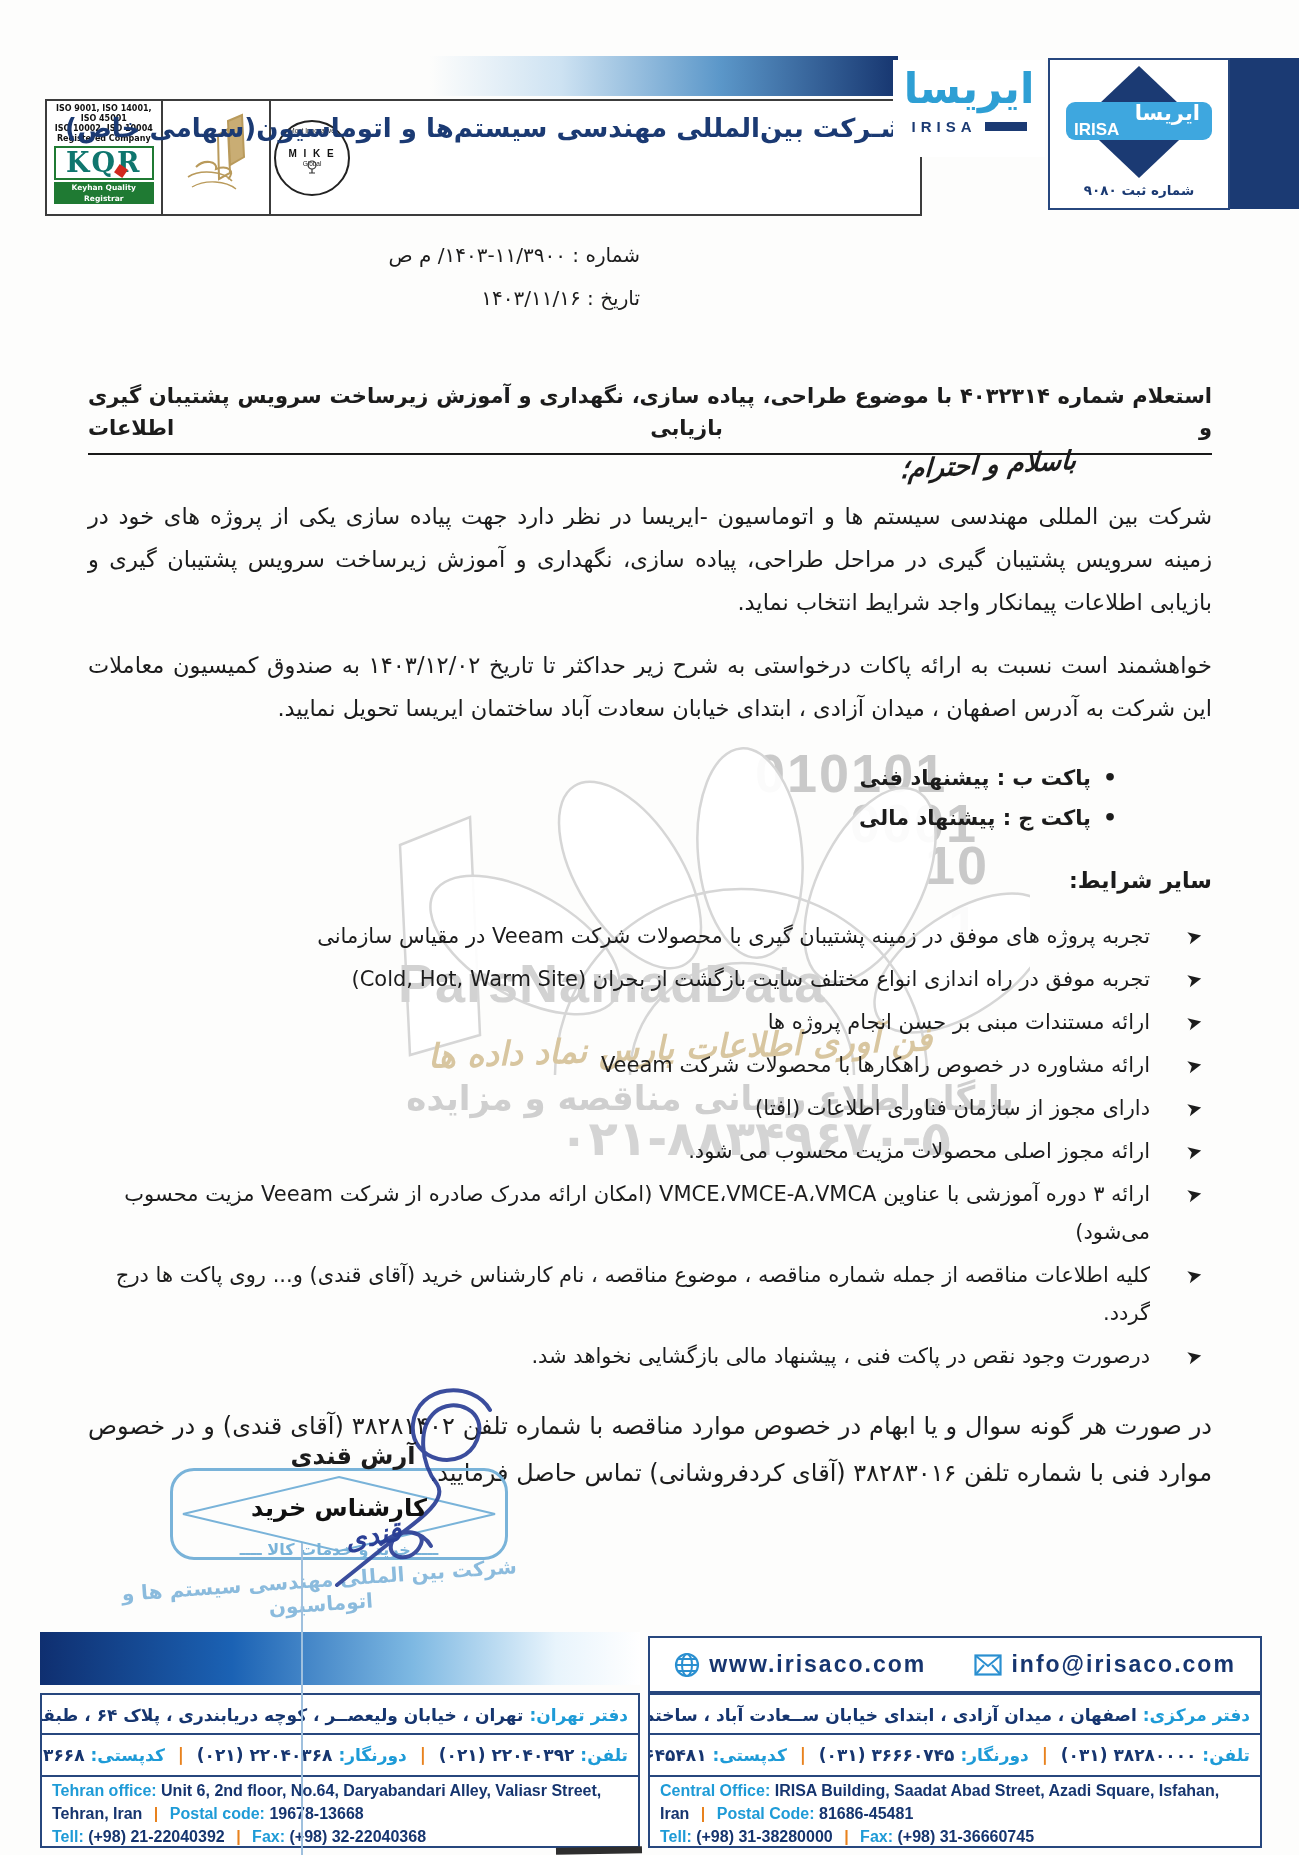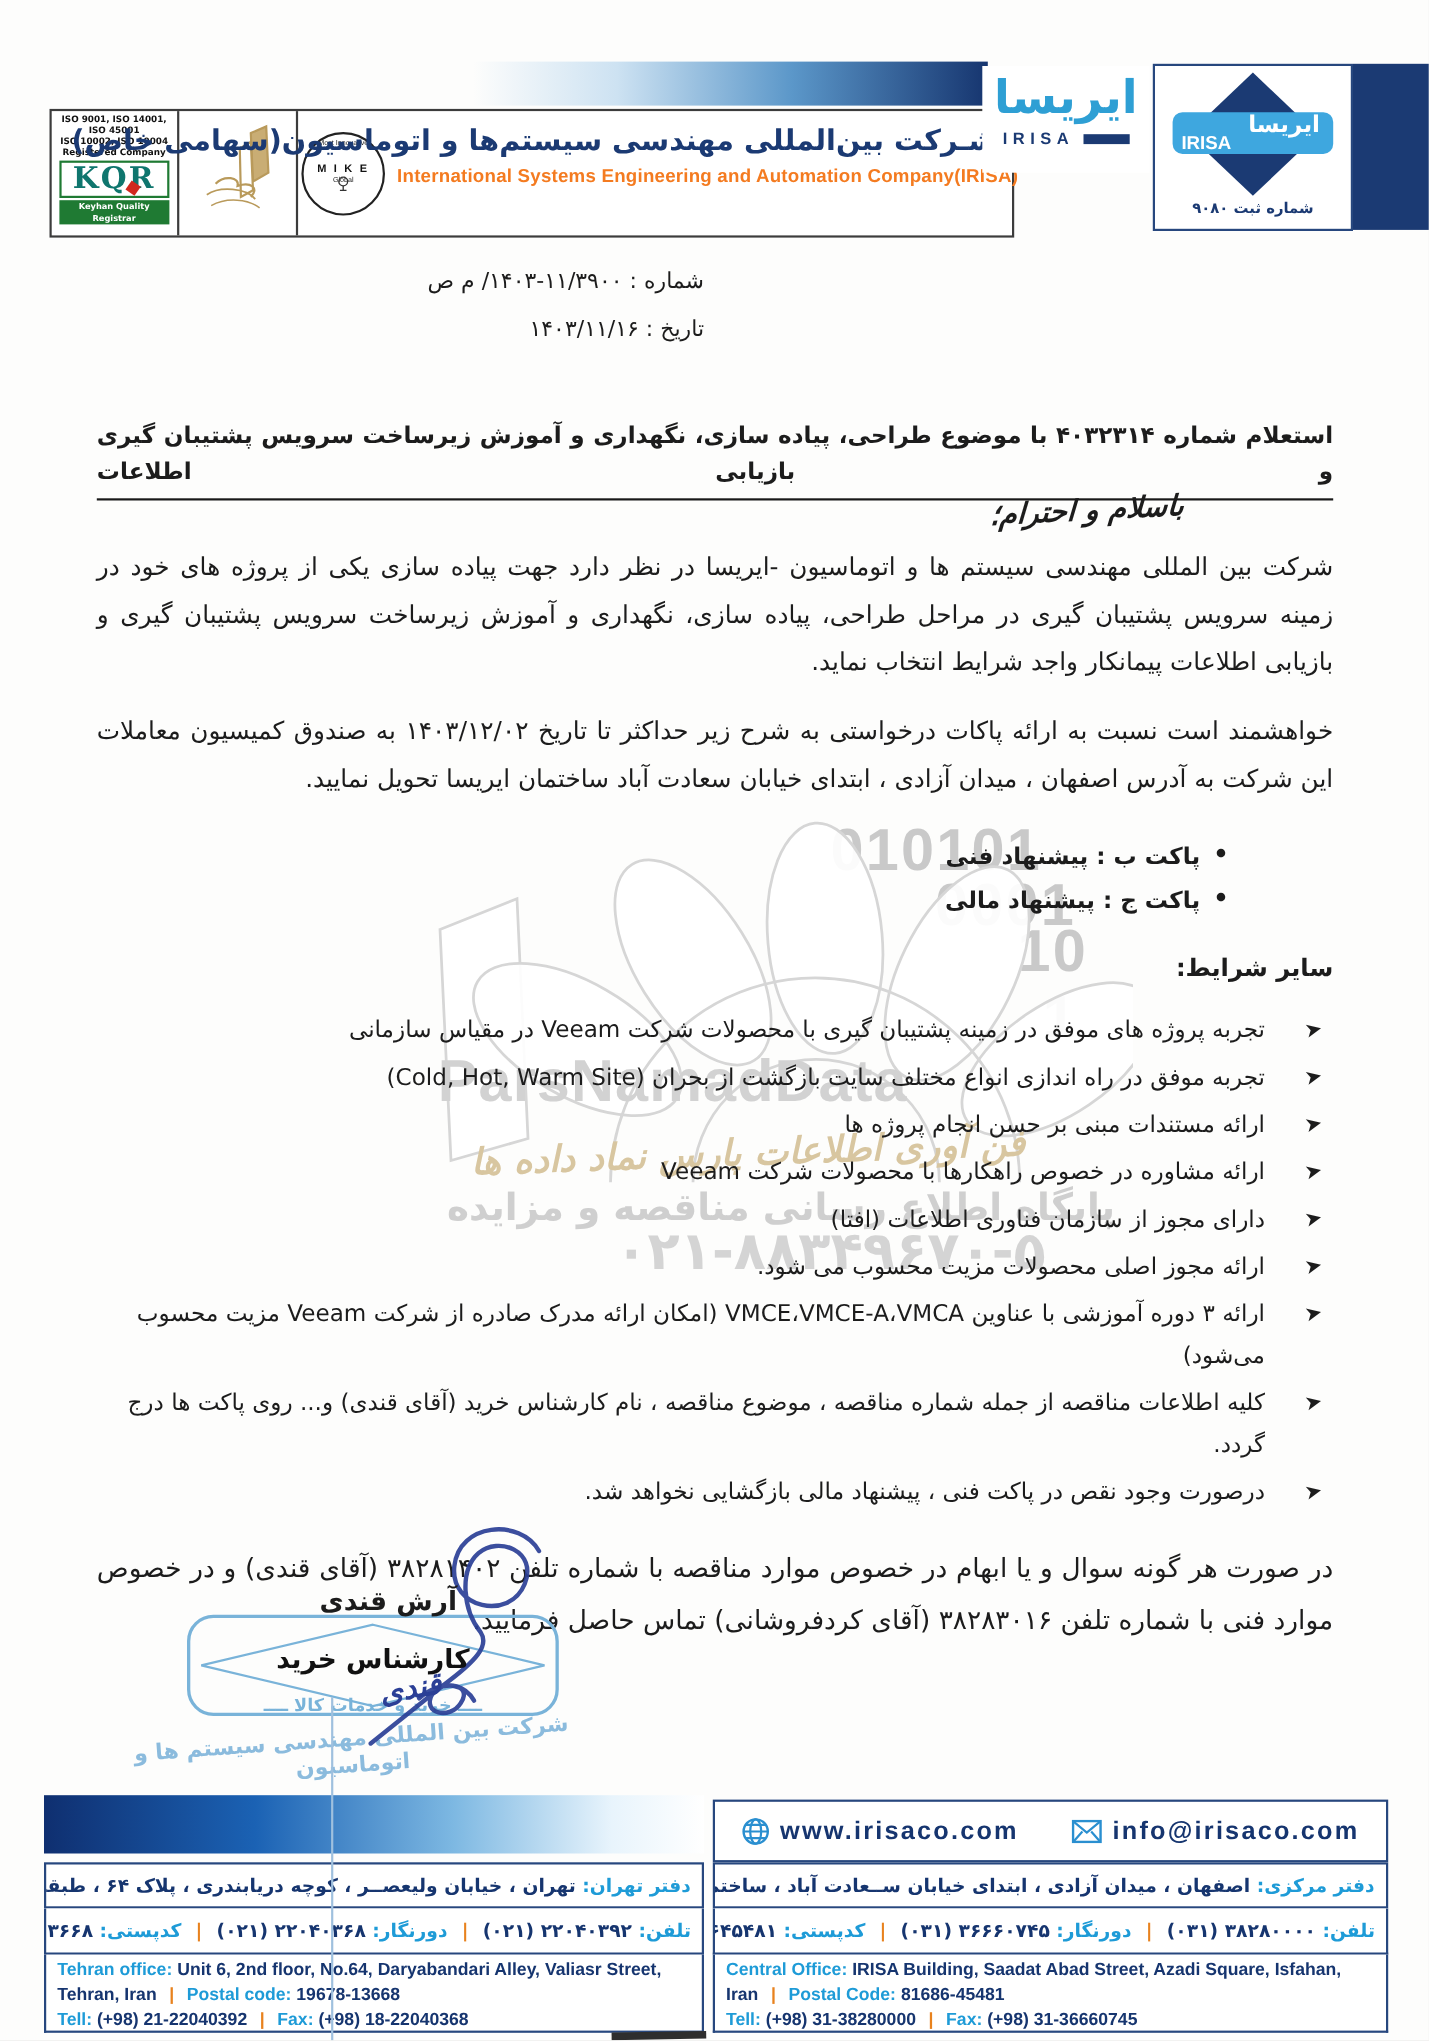--- a/index.html
+++ b/index.html
@@ -164,21 +164,20 @@
           <circle cx="7" cy="5" r="4" fill="none" stroke="#333" stroke-width="1.2"></circle>
           <path d="M7 9 L7 13 M4 13 L10 13" stroke="#333" stroke-width="1.2" fill="none"></path>
         </svg>
         <div class="mike-letters">M I K E</div>
         <div class="mike-bottom">Global</div>
       </div>
     </div>
 
     <div class="cell names-cell">
       <div class="company-fa">شـرکت بین‌المللی مهندسی سیستم‌ها و اتوماسیون(سهامی خاص)</div>
-      <div class="company-en">International Systems Engineering and Automation Company(IRISA)</div>
     </div>
   </div>
 
   <div class="irisa-box">
     <div class="irisa-fa">ایریسا</div>
     <div class="irisa-sub">
       <span class="irisa-en">IRISA</span>
       <span class="irisa-dash"></span>
     </div>
   </div>
@@ -328,21 +327,21 @@
         <span>Tehran, Iran</span>
         <span class="sep">|</span>
         <span class="lbl">Postal code:</span>
         <span>19678-13668</span>
       </div>
       <div>
         <span class="lbl">Tell:</span>
         <span>(+98) 21-22040392</span>
         <span class="sep">|</span>
         <span class="lbl">Fax:</span>
-        <span>(+98) 18-22040368</span>
+        <span>(+98) 32-22040368</span>
       </div>
     </div>
   </div>
 
   <div class="f-col right">
     <div class="f-row f-fa">
       <span class="lbl">دفتر مرکزی:</span>
       <span>اصفهان ، میدان آزادی ، ابتدای خیابان ســعادت آباد ، ساختمان ایریسا</span>
     </div>
     <div class="f-row f-fa">

